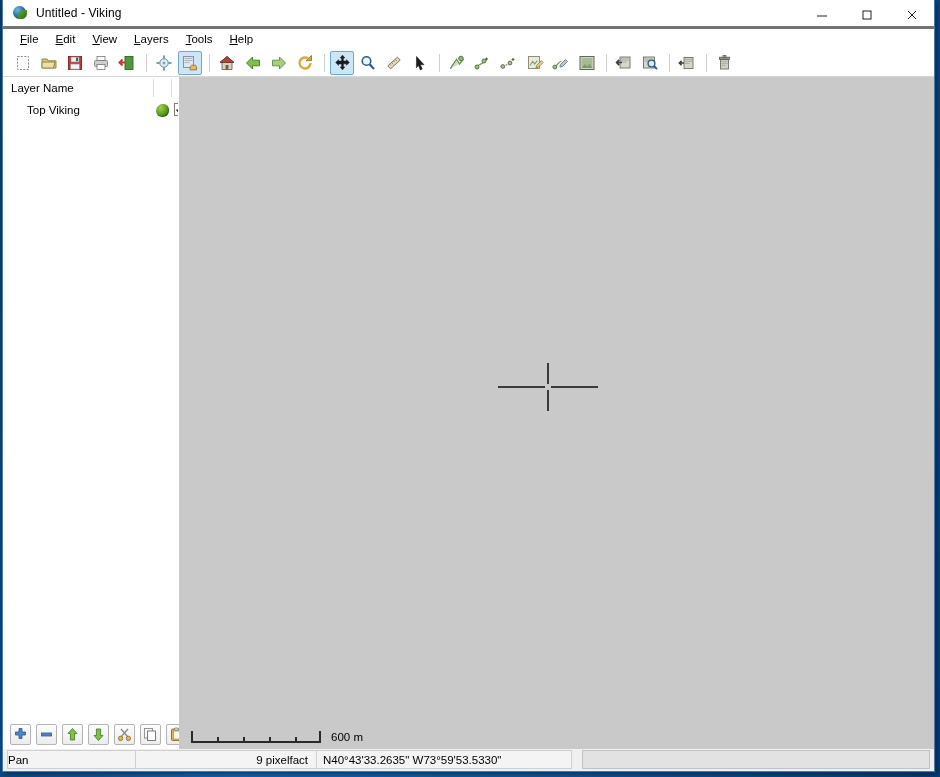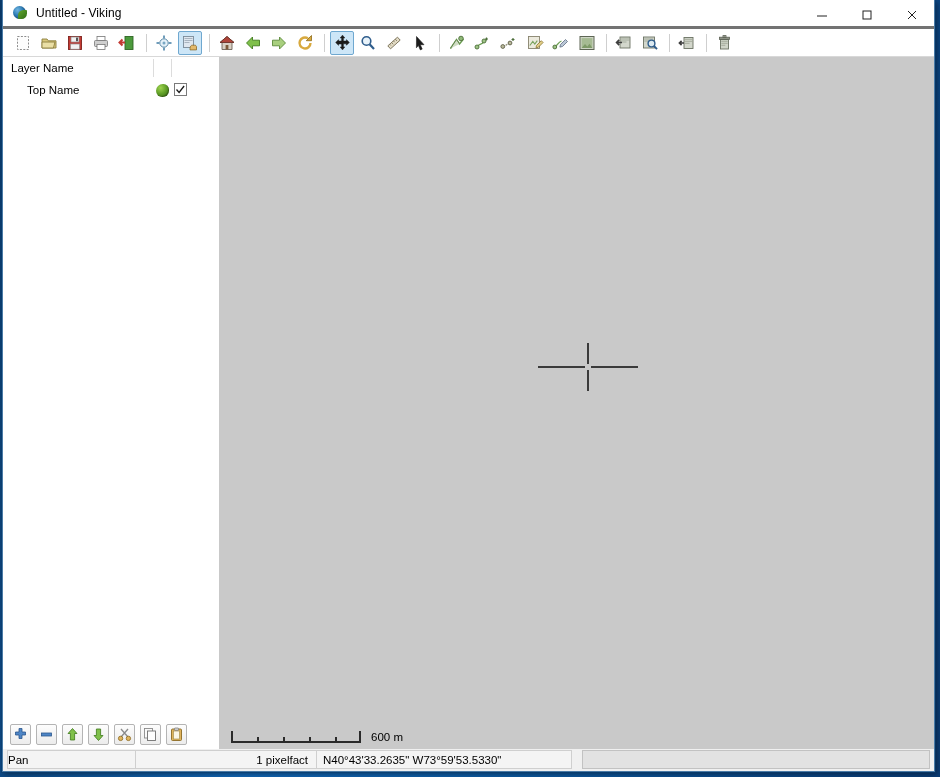--- a/index.html
+++ b/index.html
@@ -77,21 +77,21 @@
     background: #cde6f7; border: 1px solid #6fa8d0;
   }
   .tsep { width: 1px; height: 18px; background: #cfcfcf; margin: 0 5px; flex: none; }
   .tbtn svg { display: block; }
 
   
   #content { flex: 1; display: flex; min-height: 0; background: #ffffff; }
 
   
   #leftpanel {
-    width: 216px; background: #f0abfc; display: flex; flex-direction: column;
+    width: 176px; background: #f0abfc; display: flex; flex-direction: column;
     border-right: 1px solid #ffffff; flex: none;
   }
   #layer-header {
     height: 22px; display: flex; align-items: center; position: relative;
     font-size: 11.5px; color: #000; flex: none; background:#ffffff;
   }
   #layer-header .hlabel { padding-left: 8px; }
   .colsep { position: absolute; top: 2px; width: 1px; height: 18px; background: #dcdcdc; }
   #tree { flex: 1; background: #ffffff; overflow: hidden; position: relative; }
   .tree-row {
@@ -191,20 +191,28 @@
       </div>
       <div class="win-btn">
         <svg width="12" height="12" viewBox="0 0 12 12">
             <line x1="2" y1="2" x2="10" y2="10" stroke="#222" stroke-width="1"></line>
             <line x1="10" y1="2" x2="2" y2="10" stroke="#222" stroke-width="1"></line>
           </svg>
       </div>
     </div>
   </div>
 
+  <div id="menubar">
+    <div class="menu-item"><span class="u">F</span>ile</div>
+    <div class="menu-item"><span class="u">E</span>dit</div>
+    <div class="menu-item"><span class="u">V</span>iew</div>
+    <div class="menu-item"><span class="u">L</span>ayers</div>
+    <div class="menu-item"><span class="u">T</span>ools</div>
+    <div class="menu-item"><span class="u">H</span>elp</div>
+  </div>
 
   <div id="toolbar">
 
     <div class="tbtn">
       <svg width="18" height="18" viewBox="0 0 18 18">
         <rect x="3.5" y="2.5" width="11" height="13" fill="#fdfdfd" stroke="#8d8d8d" stroke-width="1" stroke-dasharray="2 1.4"></rect>
       </svg>
     </div>
     <div class="tbtn">
       <svg width="18" height="18" viewBox="0 0 18 18">
@@ -400,21 +408,21 @@
     <div id="leftpanel">
 
       <div id="layer-header">
         <span class="hlabel">Layer Name</span>
         <span class="colsep" style="left:150px;"></span>
         <span class="colsep" style="left:168px;"></span>
       </div>
 
       <div id="tree">
         <div class="tree-row">
-          <span class="tlabel">Top Name</span>
+          <span class="tlabel">Top Viking</span>
           <span class="layer-glyph">
               <span class="blob"></span>
             </span>
           <span class="layer-check">
             <svg width="11" height="11" viewBox="0 0 11 11">
                 <path d="M1.5 5.5l2.6 3 5-6.5" fill="none" stroke="#1a1a1a" stroke-width="1.3"></path>
               </svg>
           </span>
         </div>
       </div>
@@ -482,18 +490,18 @@
           <div class="tick small" style="left:104px;"></div>
           <div class="tick big" style="left:128px;"></div>
         </div>
         <div id="scale-label">600 m</div>
       </div>
     </div>
   </div>
 
   <div id="statusbar">
     <div class="spanel" id="sp-mode">Pan</div>
-    <div class="spanel" id="sp-zoom">1 pixelfact</div>
+    <div class="spanel" id="sp-zoom">9 pixelfact</div>
     <div class="spanel" id="sp-coords">N40°43'33.2635" W73°59'53.5330"</div>
     <div class="spanel" id="sp-progress"></div>
   </div>
 
 </div>
 
 </body></html>

